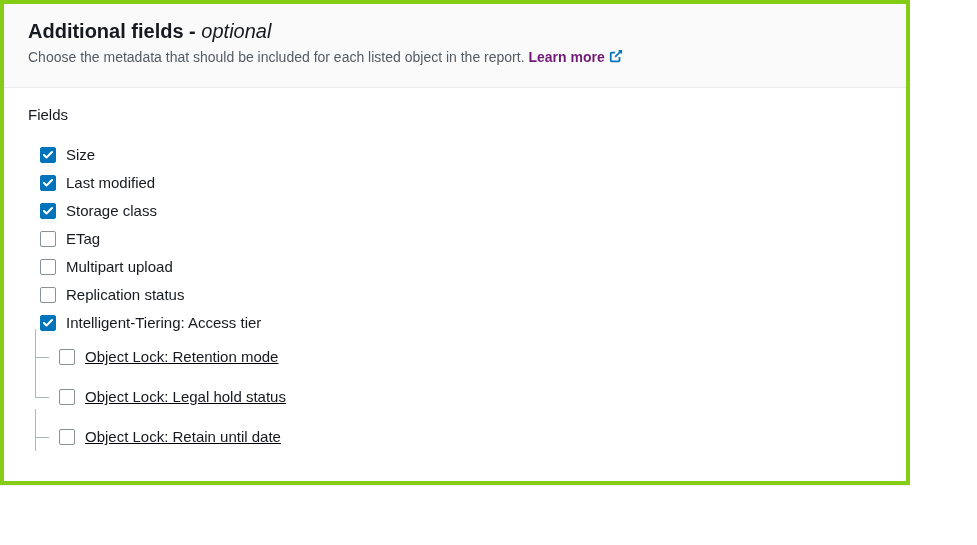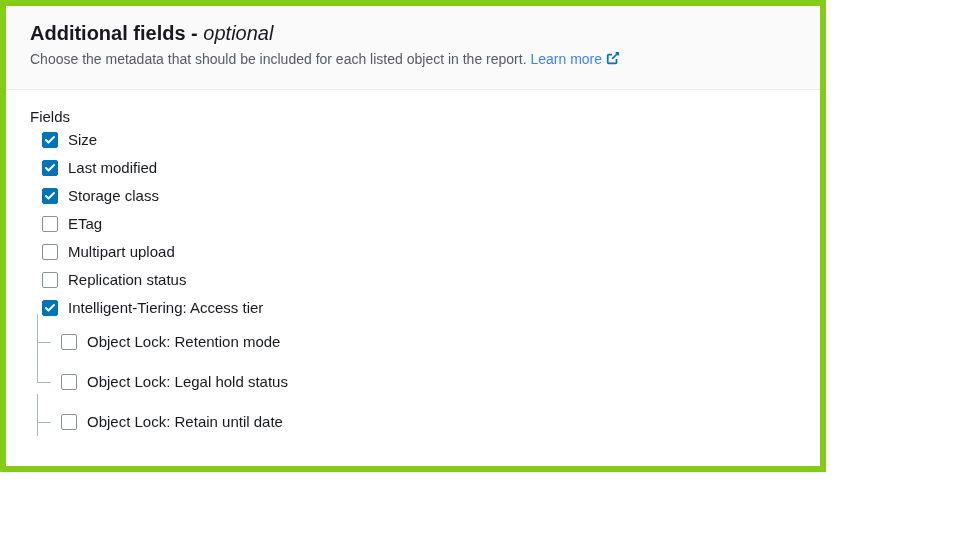--- a/index.html
+++ b/index.html
@@ -8,23 +8,23 @@
       padding: 0;
     }
     body {
       font-family: "Amazon Ember", "Helvetica Neue", Arial, sans-serif;
       background: #ffffff;
       width: 977px;
       height: 545px;
       padding: 0;
     }
     .panel {
-      border: 6px solid #84cc16;
+      border: 4px solid #84cc16;
       background: #ffffff;
-      width: 826px;
+      width: 910px;
       margin: 0;
       box-shadow: 0 1px 1px rgba(0,0,0,0.05);
     }
     .panel-header {
       background: #fafafa;
       border-bottom: 1px solid #eaeded;
       padding: 16px 24px 18px 24px;
     }
     .panel-title {
       font-size: 20px;
@@ -36,37 +36,37 @@
       font-style: italic;
       font-weight: 400;
       color: #16191f;
     }
     .panel-subtitle {
       font-size: 14px;
       color: #545b64;
       line-height: 1.5;
     }
     .learn-more {
-      color: #3b82f6;
-      font-weight: 400;
+      color: #701a75;
+      font-weight: 700;
       text-decoration: none;
       cursor: pointer;
     }
     .ext-icon {
       display: inline-block;
       vertical-align: middle;
       margin-left: 4px;
     }
     .panel-body {
       padding: 18px 24px 24px 24px;
     }
     .fields-label {
       font-size: 15px;
       color: #16191f;
-      margin-bottom: 1px;
+      margin-bottom: 18px;
     }
     .field-row {
       display: flex;
       align-items: center;
       padding: 4px 12px;
       line-height: 20px;
     }
     .checkbox {
       width: 16px;
       height: 16px;
@@ -97,20 +97,21 @@
     }
     .nested-container {
       margin-left: 7px;
       position: relative;
     }
     .nested-row {
       display: flex;
       align-items: center;
       padding: 6px 0;
       position: relative;
+      text-decoration: underline;
     }
     .tree-connector {
       width: 24px;
       height: 28px;
       flex-shrink: 0;
       position: relative;
     }
     .tree-connector::before {
       content: "";
       position: absolute;

